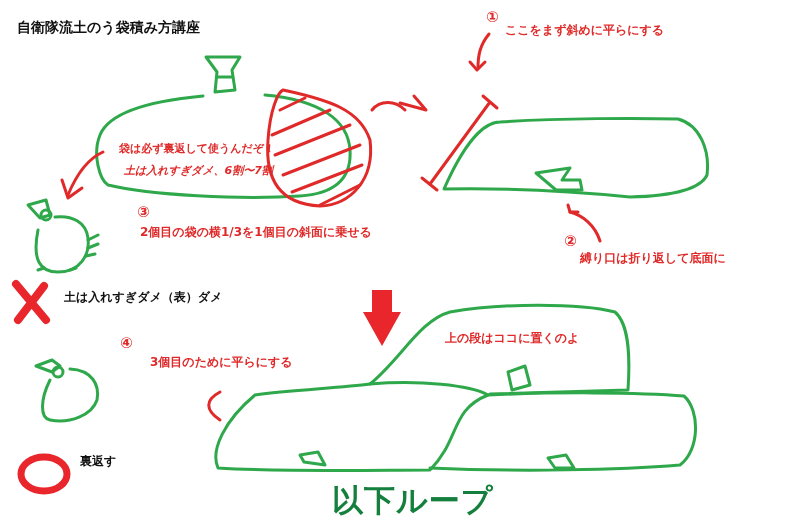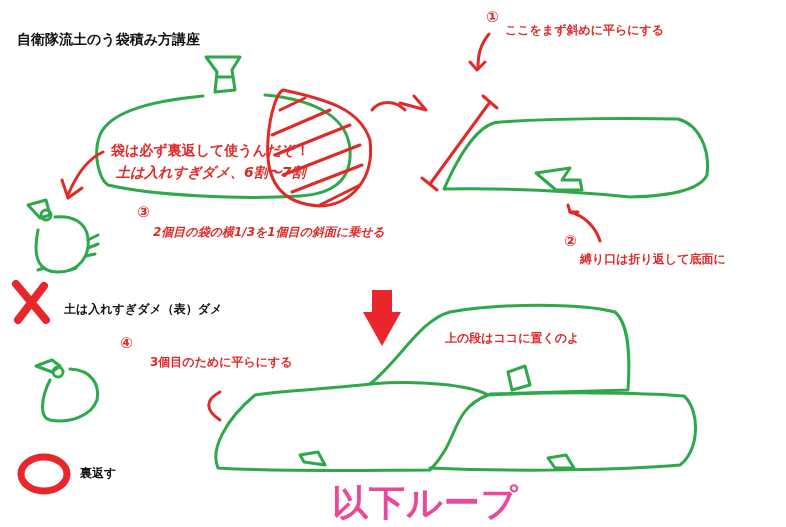--- a/index.html
+++ b/index.html
@@ -1,26 +1,26 @@
 <!DOCTYPE html>
 <html><head>
   <meta charset="utf-8">
   <style>
     html, body { margin: 0; padding: 0; background: #ffffff; }
     body { width: 786px; height: 527px; position: relative; overflow: hidden;
            font-family: "DejaVu Sans", sans-serif; }
     svg.canvas { position: absolute; left: 0; top: 0; }
     .t { position: absolute; white-space: nowrap; font-weight: bold; line-height: 1; }
-    .black { color: #111111; margin-top: 12px; }
+    .black { color: #111111; }
     .red { color: #e02a2a; }
     .title { left: 17px; top: 20px; font-size: 14px; }
-    .note-s { font-size: 14px; }
+    .note-s { font-size: 11px; margin-left: 8px; }
     .note { font-size: 12px; }
     .num { font-size: 15px; }
-    .loop { font-size: 36px; color: #ec4899; letter-spacing: 1px; }
+    .loop { font-size: 31px; color: #15803d; letter-spacing: 1px; }
   </style>
 </head>
 <body>
 
 <svg class="canvas" width="786" height="527" viewBox="0 0 786 527">
   <g fill="none" stroke="#2ea84a" stroke-width="3" stroke-linecap="round" stroke-linejoin="round">
 
     <g>
       <path d="M203,96 C160,100 110,110 100,135 C92,155 100,180 108,185 C150,195 240,200 300,196 C330,194 352,182 350,150 C348,120 320,100 265,95"></path>
       <path d="M206,57 L240,57 L232,70 L235,90 L215,92 L217,72 Z"></path>
@@ -86,24 +86,24 @@
 
 <div class="t black title">自衛隊流土のう袋積み方講座</div>
 
 <div class="t red note-s" style="left:111px;top:143px;">袋は必ず裏返して使うんだぞ！</div>
 <div class="t red note-s" style="left:116px;top:165px;font-style:italic;">土は入れすぎダメ、6割〜7割</div>
 
 <div class="t red num" style="left:486px;top:10px;">①</div>
 <div class="t red note" style="left:505px;top:24px;">ここをまず斜めに平らにする</div>
 
 <div class="t red num" style="left:564px;top:234px;">②</div>
-<div class="t red note" style="left:580px;top:253px;">縛り口は折り返して底面に</div>
+<div class="t red note" style="left:580px;top:253px;font-family:Liberation Mono, monospace;">縛り口は折り返して底面に</div>
 
 <div class="t red num" style="left:137px;top:205px;">③</div>
-<div class="t red note" style="left:153px;top:226px;font-style:italic;">2個目の袋の横1/3を1個目の斜面に乗せる</div>
+<div class="t red note" style="left:140px;top:226px;">2個目の袋の横1/3を1個目の斜面に乗せる</div>
 
 <div class="t red num" style="left:120px;top:336px;">④</div>
 <div class="t red note" style="left:150px;top:356px;">3個目のために平らにする</div>
 
 <div class="t black note" style="left:64px;top:291px;">土は入れすぎダメ（表）ダメ</div>
 <div class="t black note" style="left:80px;top:455px;text-align:right;">裏返す</div>
 
 <div class="t red note" style="left:445px;top:333px;font-family:Liberation Mono, monospace;">上の段はココに置くのよ</div>
 
 <div class="t loop" style="left:332px;top:485px;">以下ループ</div>

